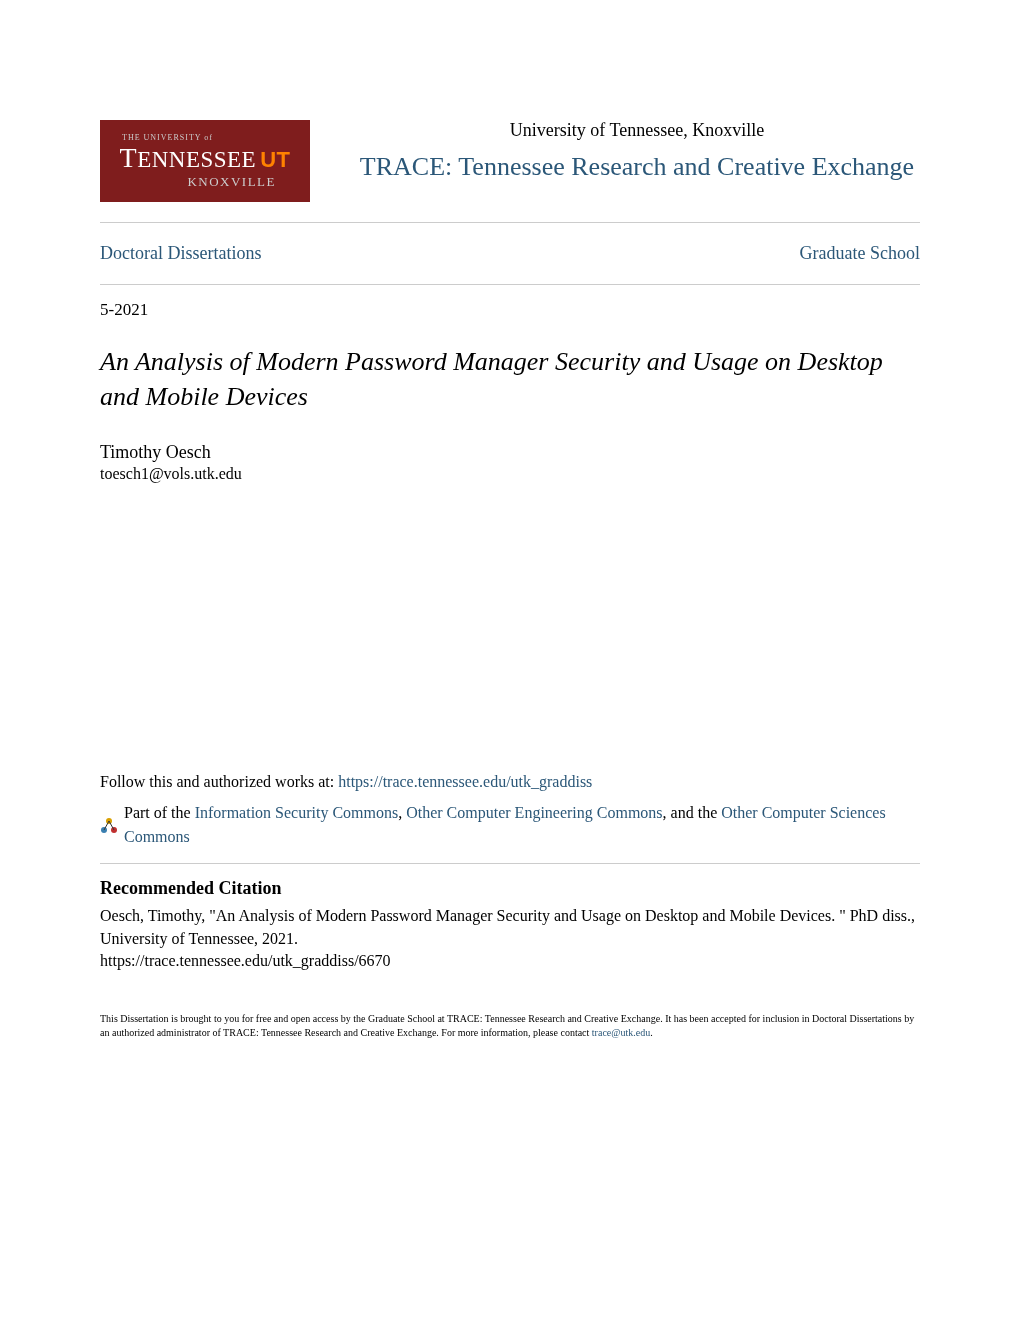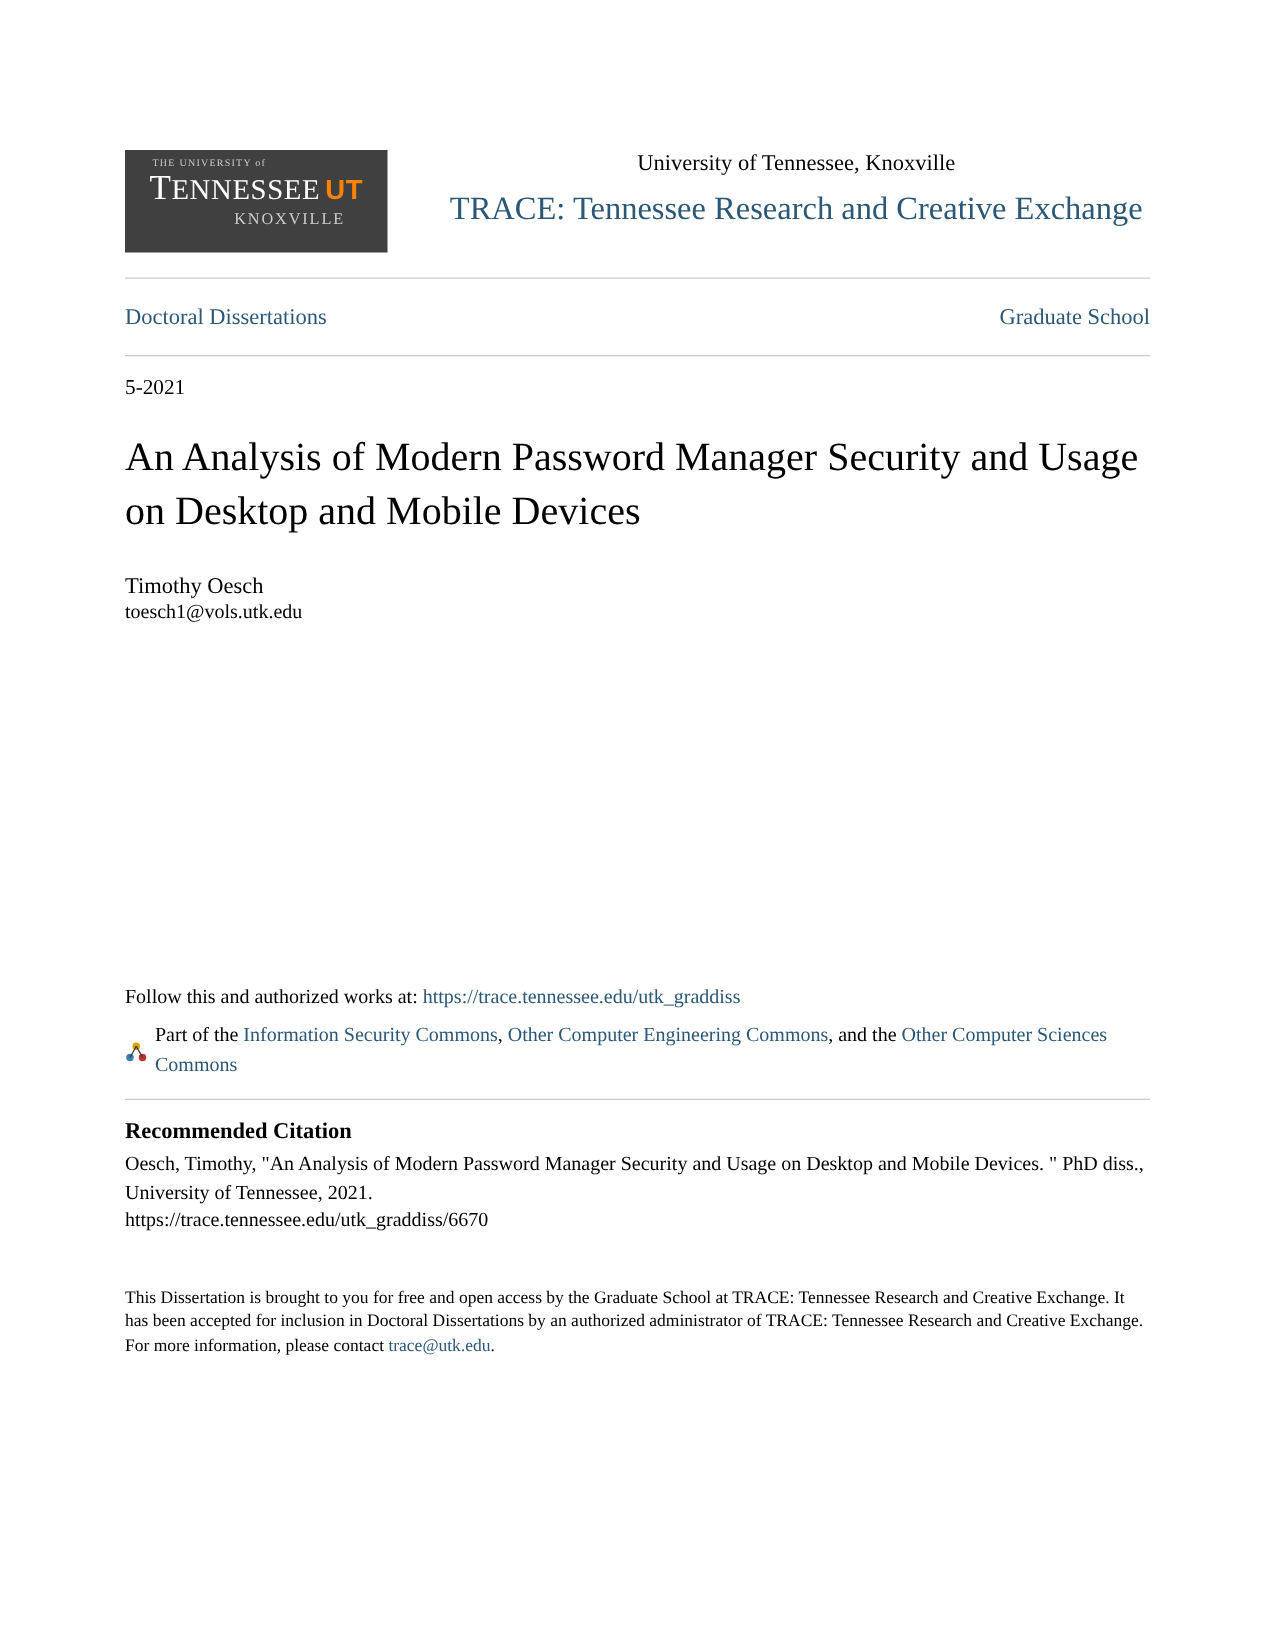--- a/index.html
+++ b/index.html
@@ -18,24 +18,25 @@
     }
     .header-section {
       display: flex;
       align-items: flex-start;
       justify-content: space-between;
       margin-bottom: 20px;
     }
     .logo-box {
       width: 210px;
       height: 82px;
-      background: #404040;
+      background: #7f1d1d;
       display: flex;
       flex-direction: column;
       align-items: center;
+      justify-content: center;
       color: #ffffff;
       position: relative;
       padding: 6px 10px;
     }
     .logo-line1 {
       font-size: 8px;
       letter-spacing: 1px;
       font-family: Georgia, serif;
       color: #cccccc;
       align-self: flex-start;
@@ -95,24 +96,25 @@
     .link-text {
       color: #2b5778;
       font-size: 18px;
       cursor: pointer;
     }
     .date-text {
       font-size: 17px;
       margin: 15px 0 24px 0;
     }
     .paper-title {
-      font-size: 32px;
+      font-size: 26px;
       line-height: 1.35;
       font-weight: normal;
       margin-bottom: 28px;
+      font-style: italic;
     }
     .author-name {
       font-size: 18px;
       margin-bottom: 2px;
     }
     .author-email {
       font-size: 16px;
     }
     .middle-spacer {
       height: 290px;
@@ -151,21 +153,21 @@
       margin-bottom: 6px;
     }
     .citation-text {
       font-size: 16px;
       line-height: 1.4;
     }
     .footer-spacer {
       height: 40px;
     }
     .footer-text {
-      font-size: 14px;
+      font-size: 10px;
       line-height: 1.4;
     }
     .footer-link {
       color: #2b5778;
     }
   </style>
 </head>
 <body>
 
 <div class="header-section">

